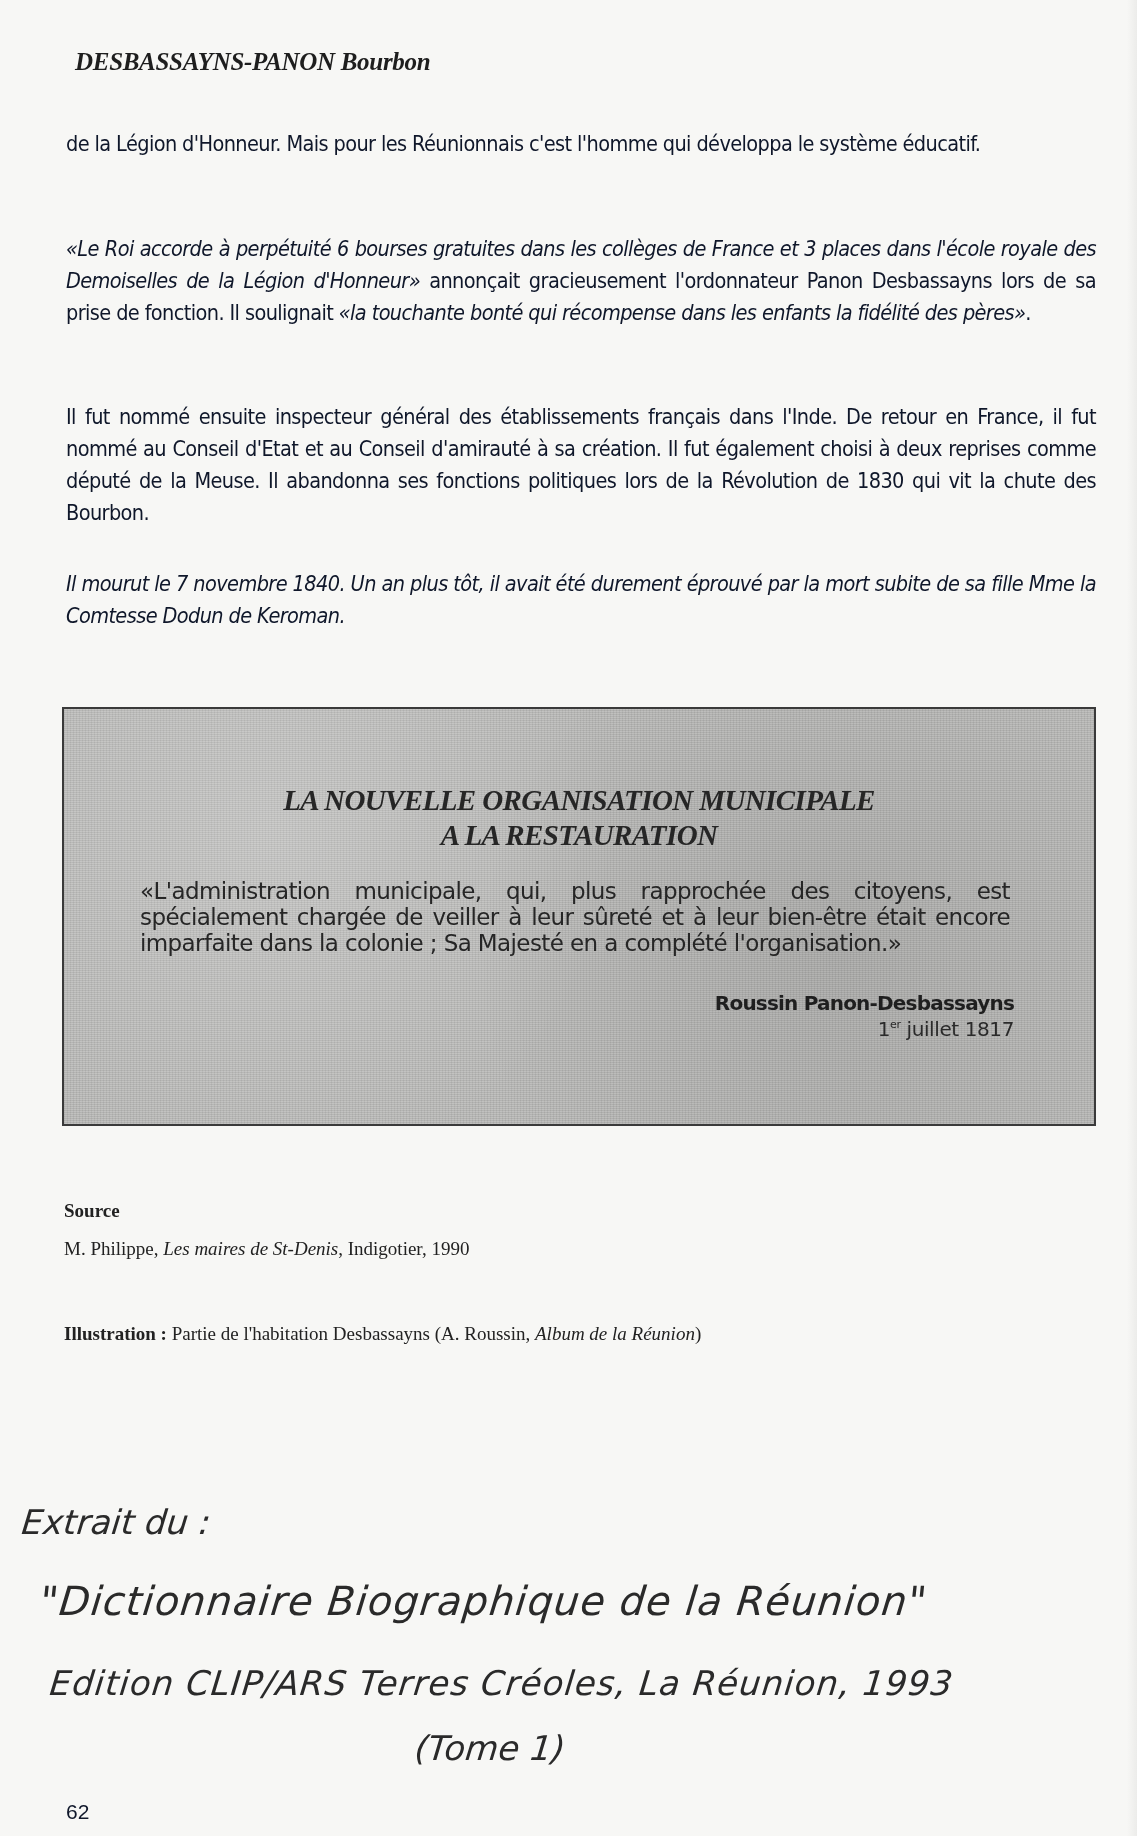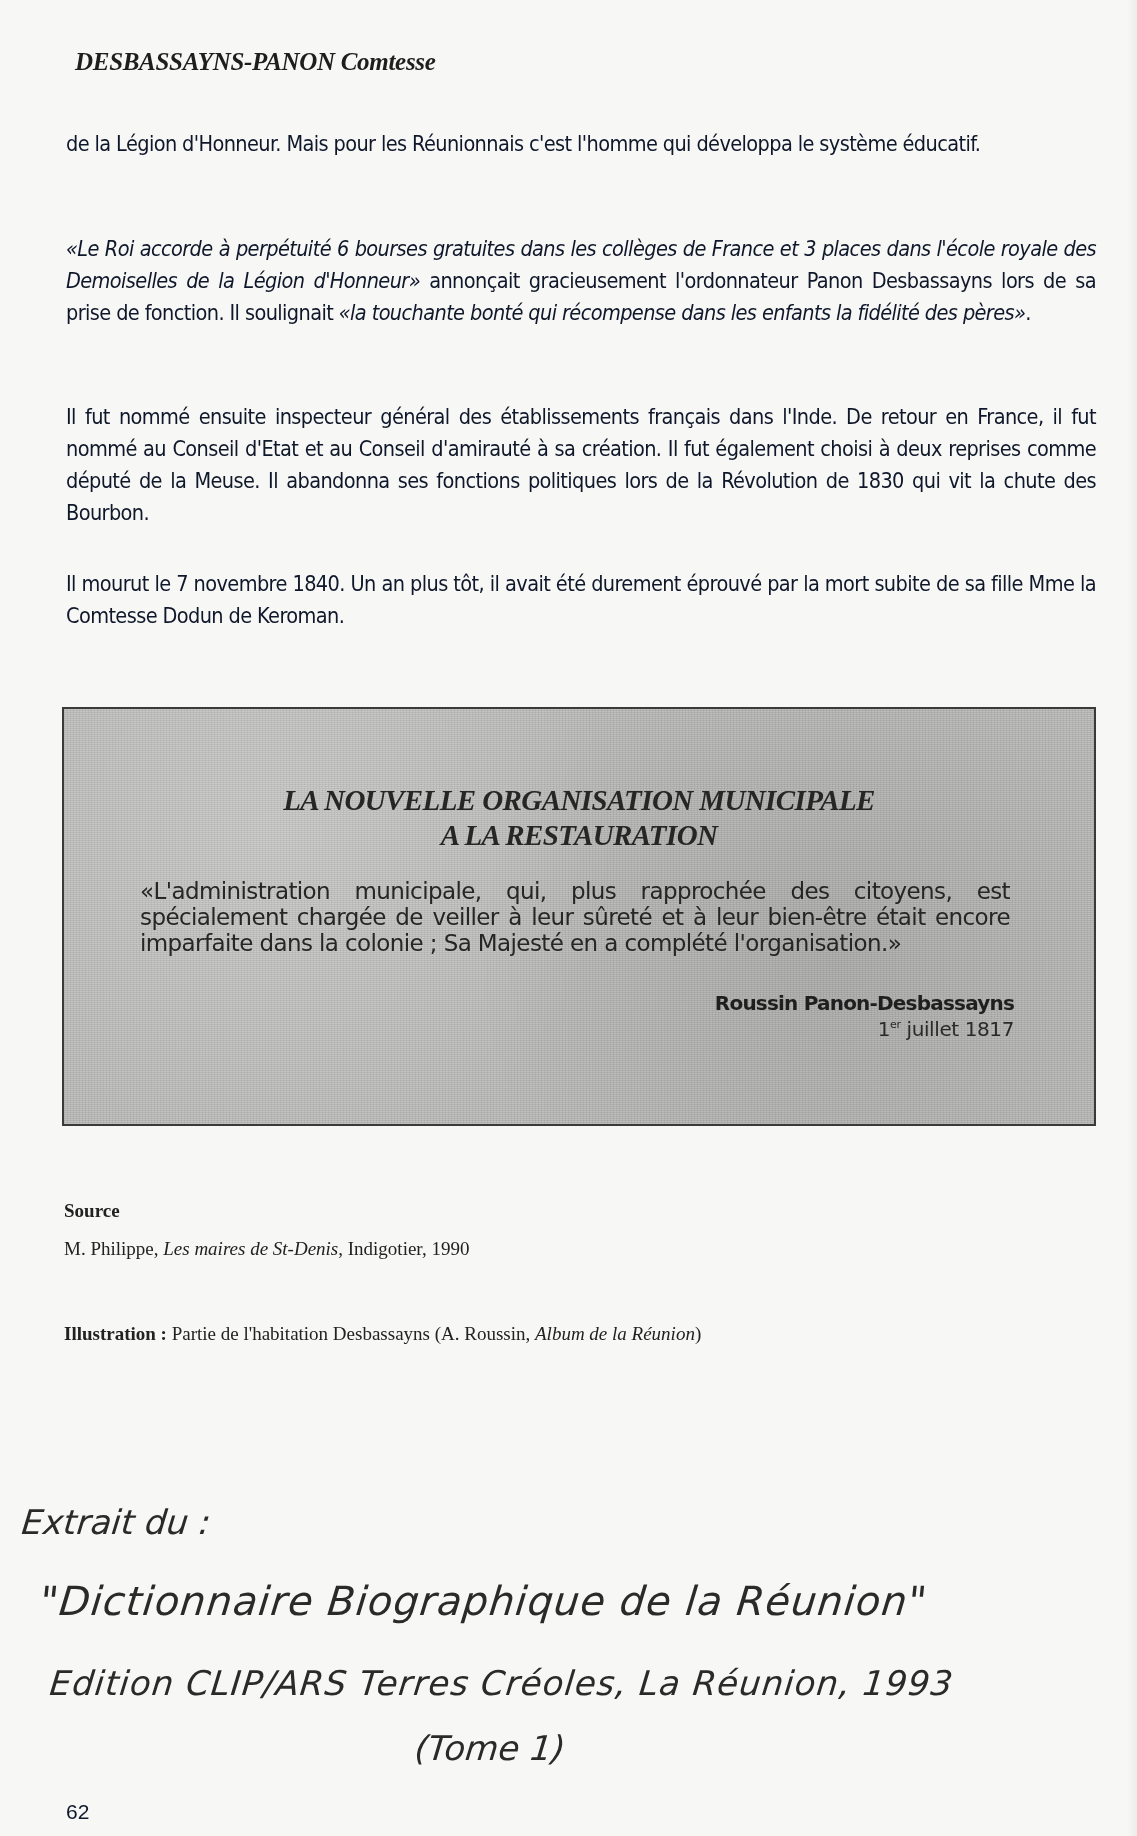--- a/index.html
+++ b/index.html
@@ -26,21 +26,21 @@
       font-family: "DejaVu Sans", sans-serif;
       font-size: 21.5px; line-height: 32px; color: #0f172a;
       text-align: justify;
       font-stretch: condensed;
       letter-spacing: -0.6px;
     }
     .body-text .it { font-style: italic; }
     #p1 { top: 128px; }
     #p2 { top: 233px; }
     #p3 { top: 401px; }
-    #p4 { top: 568px; }
+    #p4 { top: 568px; font-style: italic; }
 
     .box {
       position: absolute; left: 62px; top: 707px;
       width: 1030px; height: 415px;
       border: 2px solid #3a3a3a;
       background-color: #b9b9b7;
       background-image:
         radial-gradient(circle at 20% 30%, rgba(255,255,255,0.18) 0, transparent 40%),
         radial-gradient(circle at 75% 60%, rgba(0,0,0,0.08) 0, transparent 45%),
         repeating-linear-gradient(0deg, rgba(255,255,255,0.06) 0 1px, rgba(0,0,0,0.05) 1px 2px),
@@ -108,21 +108,21 @@
       position: absolute; left: 66px; top: 1800px;
       font-family: "Liberation Sans", sans-serif;
       font-size: 21px; color: #0f172a;
     }
   </style>
 </head>
 <body>
 
 <div class="page-edge"></div>
 
-<div class="header-title">DESBASSAYNS-PANON Comtesse</div>
+<div class="header-title">DESBASSAYNS-PANON Bourbon</div>
 
 <div class="body-text" id="p1">de la Légion d'Honneur. Mais pour les Réunionnais c'est l'homme qui développa le système éducatif.</div>
 
 <div class="body-text" id="p2"><span class="it">«Le Roi accorde à perpétuité 6 bourses gratuites dans les collèges de France et 3 places dans l'école royale des Demoiselles de la Légion d'Honneur»</span><span> annonçait gracieusement l'ordonnateur Panon Desbassayns lors de sa prise de fonction. Il soulignait </span><span class="it">«la touchante bonté qui récompense dans les enfants la fidélité des pères»</span><span>.</span></div>
 
 <div class="body-text" id="p3">Il fut nommé ensuite inspecteur général des établissements français dans l'Inde. De retour en France, il fut nommé au Conseil d'Etat et au Conseil d'amirauté à sa création. Il fut également choisi à deux reprises comme député de la Meuse. Il abandonna ses fonctions politiques lors de la Révolution  de 1830 qui vit la chute des Bourbon.</div>
 
 <div class="body-text" id="p4">Il mourut le 7 novembre 1840. Un an plus tôt, il avait été durement éprouvé par la mort subite  de sa fille Mme la Comtesse Dodun de Keroman.</div>
 
 <div class="box">

